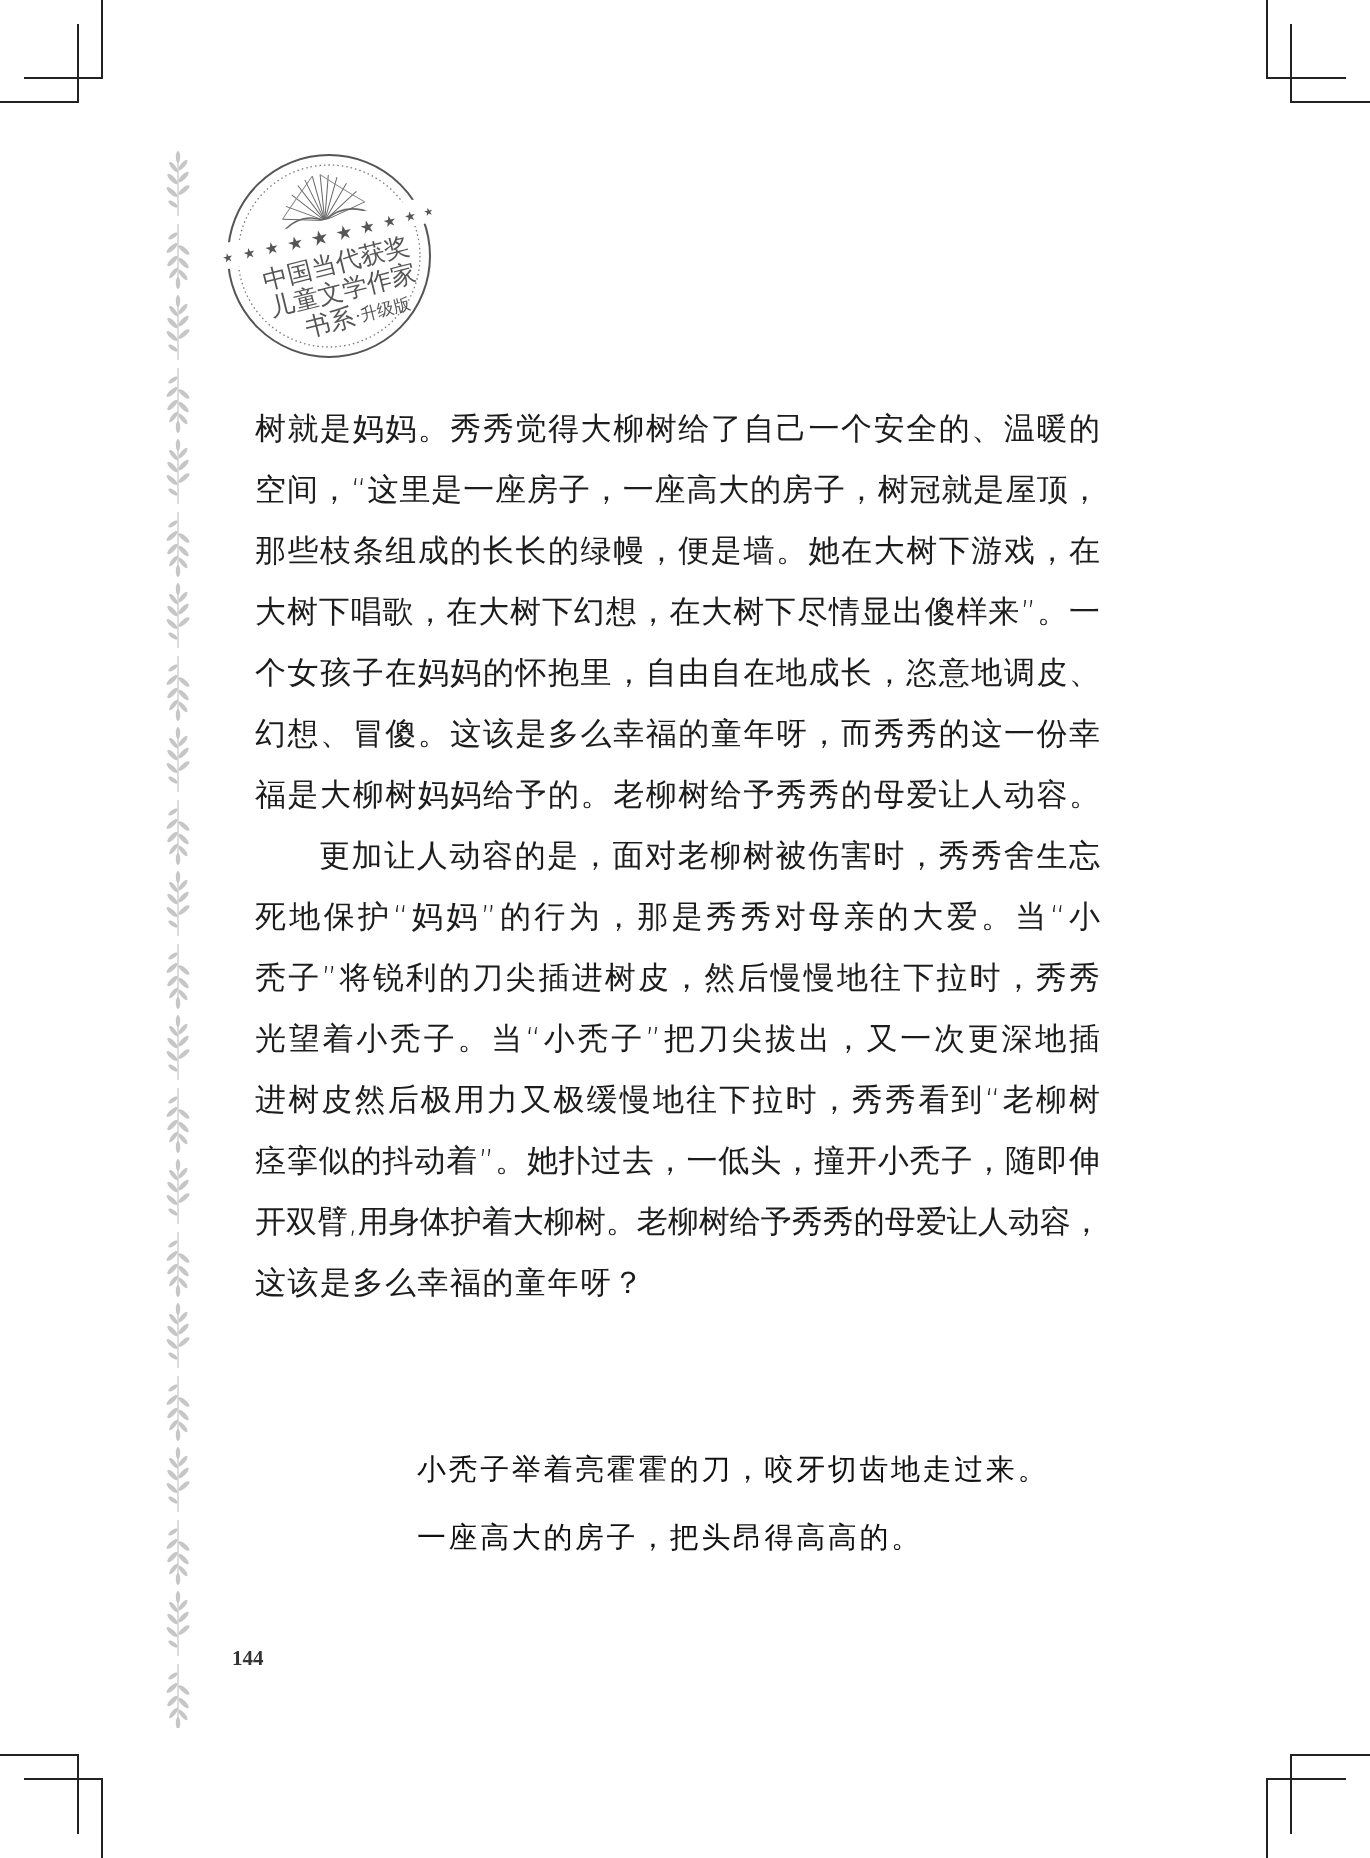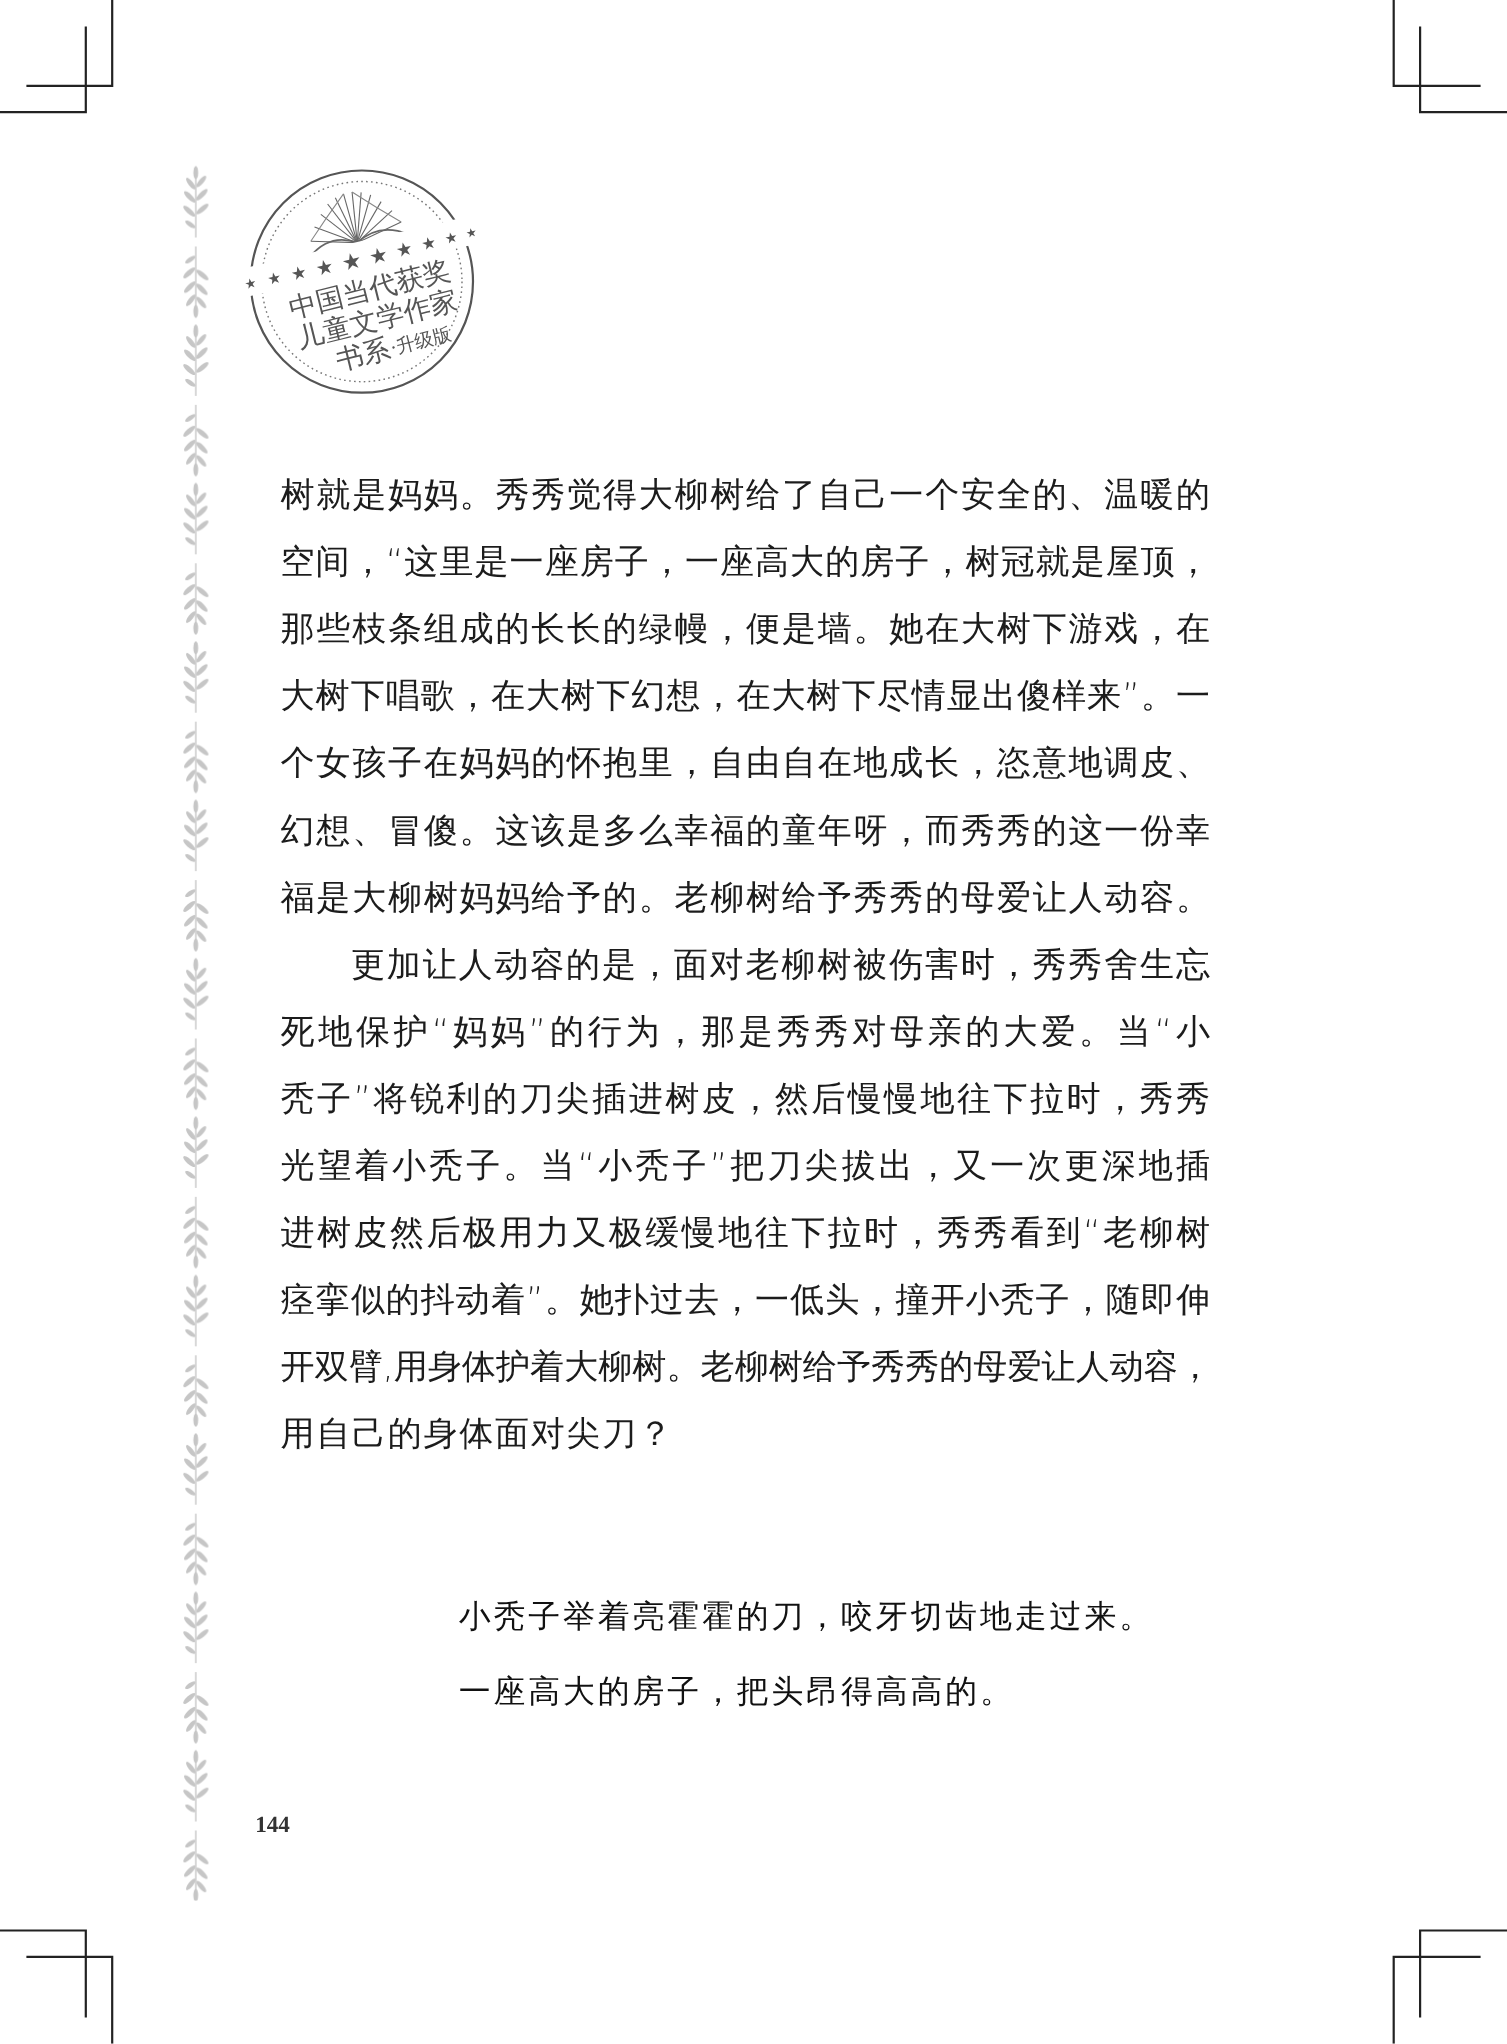--- a/index.html
+++ b/index.html
@@ -2,21 +2,21 @@
 <html><head>
 <meta charset="utf-8">
 <style>
   html, body { margin: 0; padding: 0; background: #ffffff; }
   body { width: 1370px; height: 1858px; position: relative; overflow: hidden; }
   .abs { position: absolute; }
   #crop-marks { left: 0; top: 0; }
   #leaf-column { left: 162px; top: 148px; }
   #badge { left: 218px; top: 145px; }
   .body-text {
-    position: absolute; left: 255px; top: 420px; width: 845px;
+    position: absolute; left: 255px; top: 398px; width: 845px;
     font-family: "DejaVu Sans", sans-serif; font-size: 31px; color: #1c1c1c;
     font-weight: 300;
   }
   .line {
     height: 61px; line-height: 61px; white-space: nowrap;
     text-align: justify; text-align-last: justify;
   }
   .line.indent { padding-left: 64px; }
   .line.last { text-align: left; text-align-last: left; letter-spacing: 1.5px; }
   .quote {
@@ -129,21 +129,21 @@
     <div class="line">福是大柳树妈妈给予的。老柳树给予秀秀的母爱让人动容。</div>
   </div>
   <div>
     <div class="line indent">更加让人动容的是，面对老柳树被伤害时，秀秀舍生忘</div>
     <div class="line">死地保护“妈妈”的行为，那是秀秀对母亲的大爱。当“小</div>
     <div class="line">秃子”将锐利的刀尖插进树皮，然后慢慢地往下拉时，秀秀</div>
     <div class="line">光望着小秃子。当“小秃子”把刀尖拔出，又一次更深地插</div>
     <div class="line">进树皮然后极用力又极缓慢地往下拉时，秀秀看到“老柳树</div>
     <div class="line">痉挛似的抖动着”。她扑过去，一低头，撞开小秃子，随即伸</div>
     <div class="line">开双臂,用身体护着大柳树。老柳树给予秀秀的母爱让人动容，</div>
-    <div class="line last">用自己的身体面对尖刀？</div>
+    <div class="line last">这该是多么幸福的童年呀？</div>
   </div>
 </div>
 
 <div class="quote">
   <div class="qline">小秃子举着亮霍霍的刀，咬牙切齿地走过来。</div>
   <div class="qline">一座高大的房子，把头昂得高高的。</div>
 </div>
 
 <div class="page-number">144</div>
 

